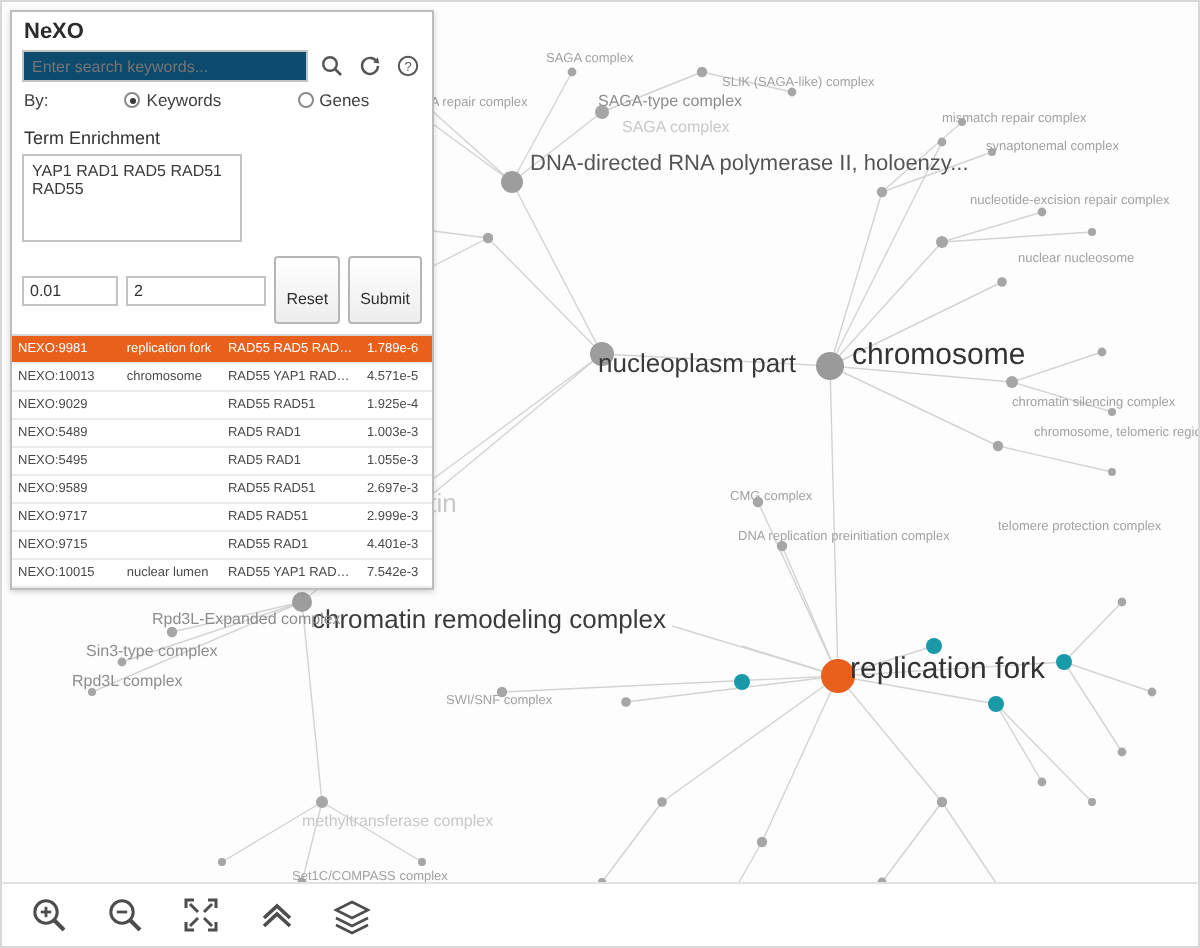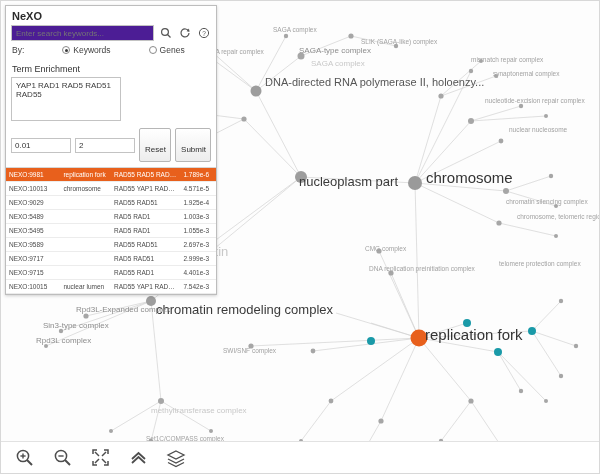--- a/index.html
+++ b/index.html
@@ -64,21 +64,21 @@
   .search-row {
     display: flex;
     align-items: center;
     padding: 0 5px 4px 5px;
     gap: 4px;
   }
   .search-input {
     flex: 1;
     height: 16px;
     border: 1px solid #c3c3c3;
-    background: #4c1d95;
+    background: #0c4a6e;
     font-size: 8px;
     color: #9b9b9b;
     padding: 0 4px;
     box-sizing: border-box;
     font-family: "Liberation Sans", sans-serif;
   }
   .icon-btn {
     width: 15px;
     height: 15px;
     display: flex;
@@ -135,21 +135,21 @@
     font-family: "Liberation Sans", sans-serif;
     resize: none;
   }
   .ctrl-row {
     display: flex;
     align-items: center;
     gap: 4px;
     padding: 5px 5px 5px 5px;
   }
   .num-input {
-    width: 60px;
+    width: 48px;
     height: 15px;
     border: 1px solid #c3c3c3;
     font-size: 8px;
     color: #333;
     padding: 0 3px;
     box-sizing: border-box;
     font-family: "Liberation Sans", sans-serif;
   }
   .num-input.wide { flex: 1; }
   .btn {

